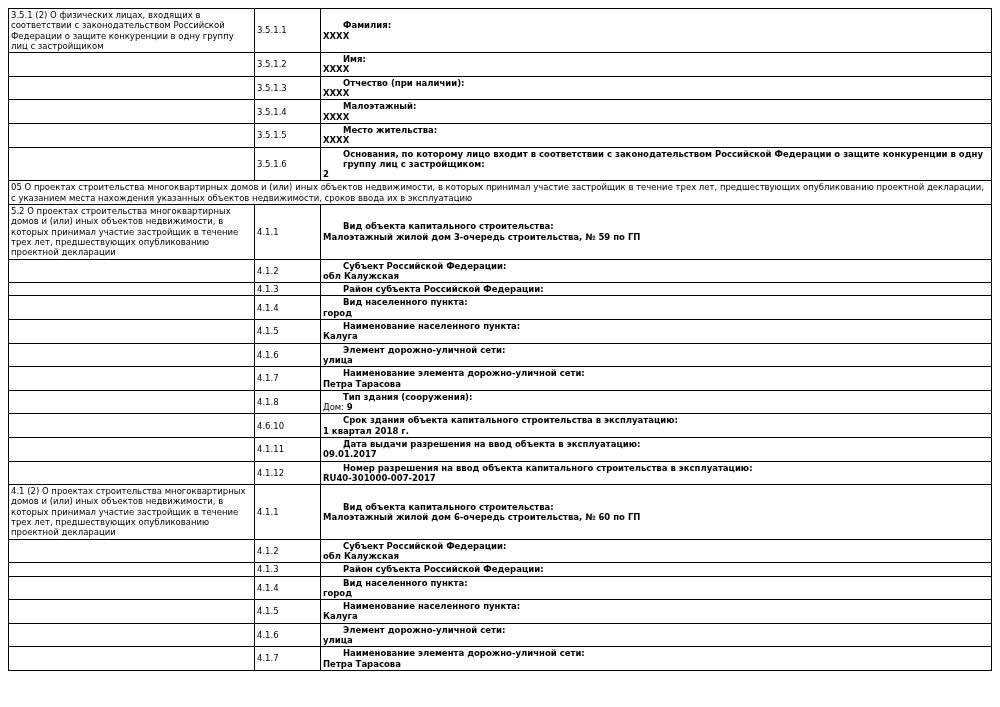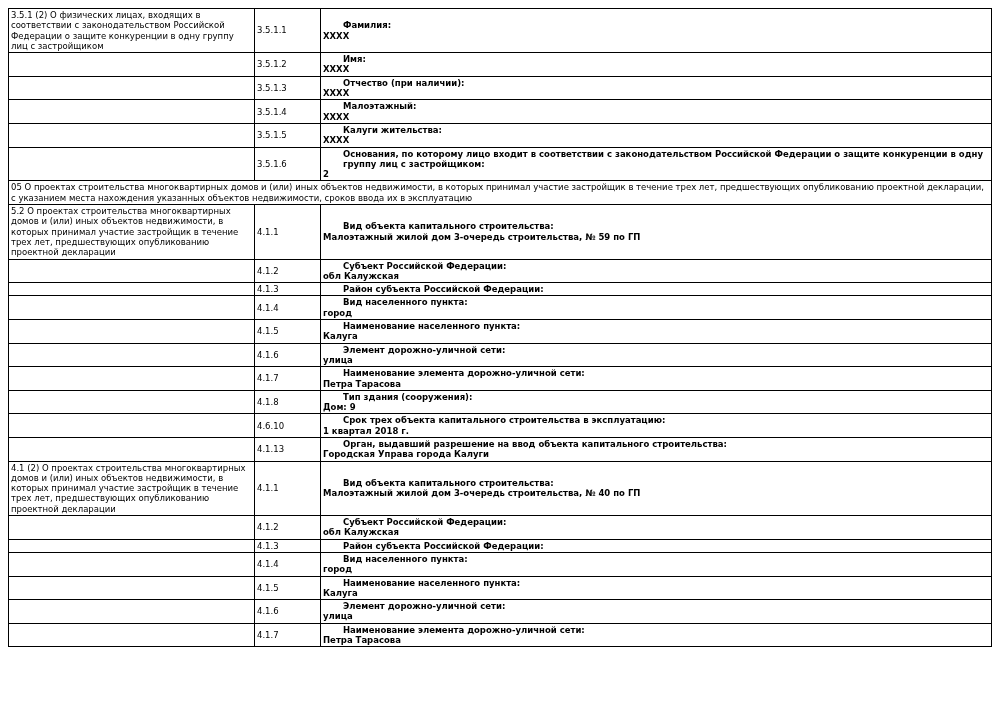--- a/index.html
+++ b/index.html
@@ -46,21 +46,21 @@
   }
   .label {
     font-weight: bold;
     margin-left: 20px;
   }
   .value b {
     font-weight: bold;
     text-align: right;
   }
   .value .value-prefix {
-    font-weight: bold;
+    font-weight: normal;
   }
 </style>
 </head>
 <body>
 
 <div class="table-wrap">
   <table class="decl">
     <tbody id="table-body">
         <tr>
           <td class="desc">3.5.1 (2) О физических лицах, входящих в соответствии с законодательством Российской Федерации о защите конкуренции в одну группу лиц с застройщиком</td>
@@ -91,21 +91,21 @@
           <td class="num">3.5.1.4</td>
           <td class="content">
             <div class="label">Малоэтажный:</div>
             <div class="value"><b>XXXX</b></div>
           </td>
         </tr>
         <tr>
           <td class="desc"></td>
           <td class="num">3.5.1.5</td>
           <td class="content">
-            <div class="label">Калуги жительства:</div>
+            <div class="label">Место жительства:</div>
             <div class="value"><b>XXXX</b></div>
           </td>
         </tr>
         <tr>
           <td class="desc"></td>
           <td class="num">3.5.1.6</td>
           <td class="content">
             <div class="label">Основания, по которому лицо входит в соответствии с законодательством Российской Федерации о защите конкуренции в одну группу лиц с застройщиком:</div>
             <div class="value"><b>2</b></div>
           </td>
@@ -173,38 +173,46 @@
           <td class="num">4.1.8</td>
           <td class="content">
             <div class="label">Тип здания (сооружения):</div>
             <div class="value"><span class="value-prefix">Дом: </span><b>9</b></div>
           </td>
         </tr>
         <tr>
           <td class="desc"></td>
           <td class="num">4.6.10</td>
           <td class="content">
-            <div class="label">Срок трех объекта капитального строительства в эксплуатацию:</div>
+            <div class="label">Срок здания объекта капитального строительства в эксплуатацию:</div>
             <div class="value"><b>1 квартал 2018 г.</b></div>
           </td>
         </tr>
         <tr>
           <td class="desc"></td>
-          <td class="num">4.1.13</td>
-          <td class="content">
-            <div class="label">Орган, выдавший разрешение на ввод объекта капитального строительства:</div>
-            <div class="value"><b>Городская Управа города Калуги</b></div>
+          <td class="num">4.1.11</td>
+          <td class="content">
+            <div class="label">Дата выдачи разрешения на ввод объекта в эксплуатацию:</div>
+            <div class="value"><b>09.01.2017</b></div>
+          </td>
+        </tr>
+        <tr>
+          <td class="desc"></td>
+          <td class="num">4.1.12</td>
+          <td class="content">
+            <div class="label">Номер разрешения на ввод объекта капитального строительства в эксплуатацию:</div>
+            <div class="value"><b>RU40-301000-007-2017</b></div>
           </td>
         </tr>
         <tr>
           <td class="desc">4.1 (2) О проектах строительства многоквартирных домов и (или) иных объектов недвижимости, в которых принимал участие застройщик в течение трех лет, предшествующих опубликованию проектной декларации</td>
           <td class="num">4.1.1</td>
           <td class="content">
             <div class="label">Вид объекта капитального строительства:</div>
-            <div class="value"><b>Малоэтажный жилой дом 3-очередь строительства, № 40 по ГП</b></div>
+            <div class="value"><b>Малоэтажный жилой дом 6-очередь строительства, № 60 по ГП</b></div>
           </td>
         </tr>
         <tr>
           <td class="desc"></td>
           <td class="num">4.1.2</td>
           <td class="content">
             <div class="label">Субъект Российской Федерации:</div>
             <div class="value"><b>обл Калужская</b></div>
           </td>
         </tr>

